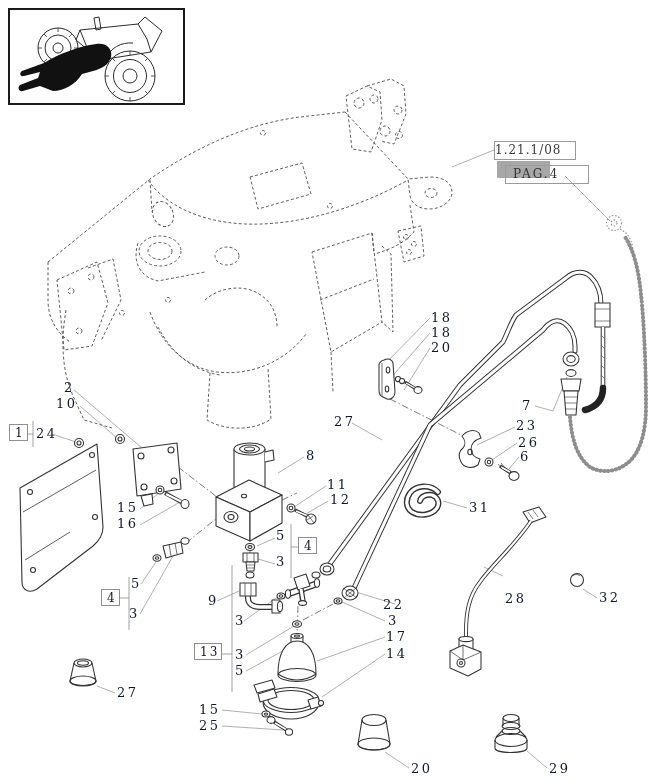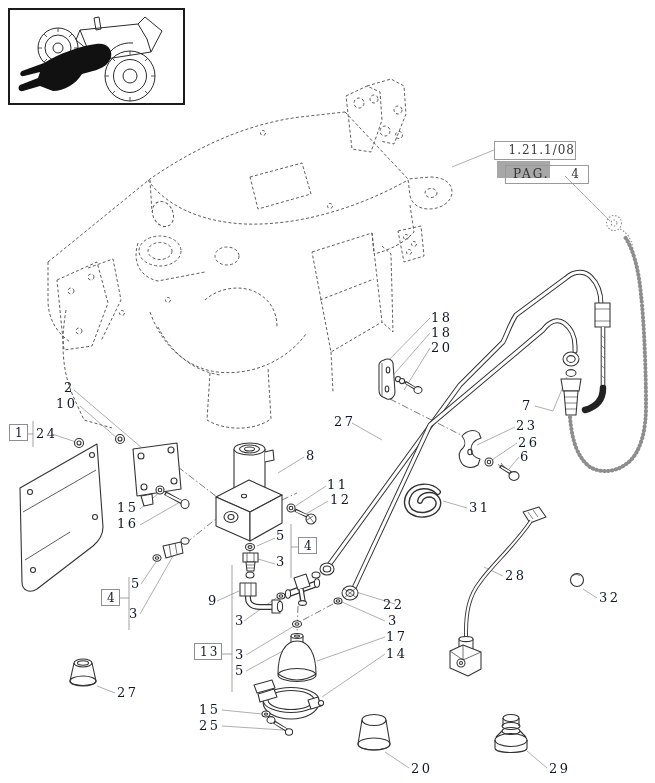--- a/index.html
+++ b/index.html
@@ -4,26 +4,26 @@
 <style>
   html,body{margin:0;padding:0;background:#fff}
   .stage{position:relative;width:655px;height:783px;background:#ffffff;overflow:hidden;
          font-family:"DejaVu Serif",serif;}
   svg.art{position:absolute;left:0;top:0}
   .co{position:absolute;font-size:13px;letter-spacing:2.5px;color:#0f172a;line-height:1;white-space:nowrap}
   .co.box{border:1px solid #8f8f8f;padding:2px 2px 1px 5px;font-size:12px;background:#fff;letter-spacing:2px}
   .thumb{position:absolute;left:8px;top:8px;width:177px;height:97px;border:2px solid #1b1b1b;
          box-sizing:border-box;background:#fff}
   .ref{position:absolute;border:1px solid #9a9a9a;font-size:12px;letter-spacing:1px;color:#3a3a3a;
-       text-align:right;background:#fff;line-height:1.1}
+       text-align:left;background:#fff;line-height:1.1}
   #refCode{left:494px;top:141px;width:80px;height:15px;padding-top:2px}
   .pagwrap{position:absolute;left:497px;top:161px;width:92px;height:26px}
   .pag-hl{position:absolute;left:0;top:0;width:53px;height:17px;background:#a7a7a7}
   .pag-box{position:absolute;left:8px;top:4px;width:68px;height:15px;border:1px solid #9a9a9a;
-           display:flex;justify-content:space-between;padding:1px 7px;font-size:12px;
+           display:flex;justify-content:flex-start;padding:1px 7px;font-size:12px;
            letter-spacing:2px;color:#333;line-height:1.2}
 </style>
 </head>
 <body>
 
 <div class="stage">
 
   <svg class="art" width="655" height="783" viewBox="0 0 655 783">
 
     <g stroke="#4c4c4c" fill="none" stroke-width="0.9" stroke-dasharray="3,2.2" stroke-linejoin="round">
@@ -406,18 +406,18 @@
   <div class="co" style="left:235px;top:648px">3</div>
   <div class="co" style="left:235px;top:664px">5</div>
   <div class="co" style="left:383px;top:598px">22</div>
   <div class="co" style="left:388px;top:614px">3</div>
   <div class="co" style="left:386px;top:630px">17</div>
   <div class="co" style="left:386px;top:647px">14</div>
   <div class="co" style="left:199px;top:703px">15</div>
   <div class="co" style="left:199px;top:719px">25</div>
   <div class="co" style="left:117px;top:686px">27</div>
   <div class="co" style="left:469px;top:501px">31</div>
-  <div class="co" style="left:505px;top:569px">28</div>
+  <div class="co" style="left:505px;top:592px">28</div>
   <div class="co" style="left:599px;top:591px">32</div>
   <div class="co" style="left:411px;top:762px">20</div>
   <div class="co" style="left:549px;top:762px">29</div>
 
 </div>
 
 </body></html>

